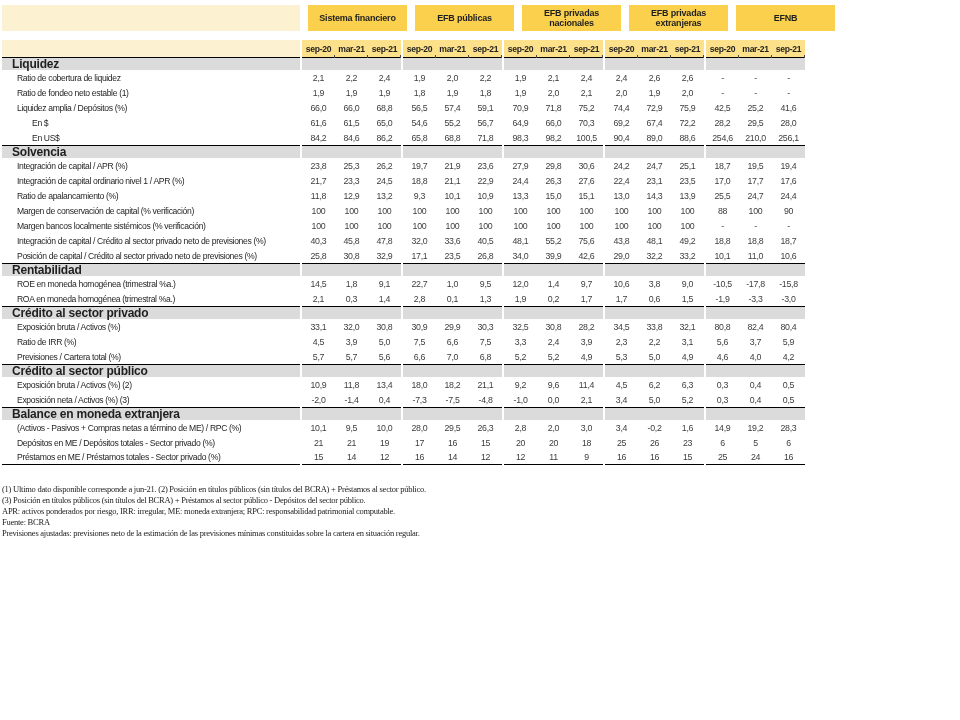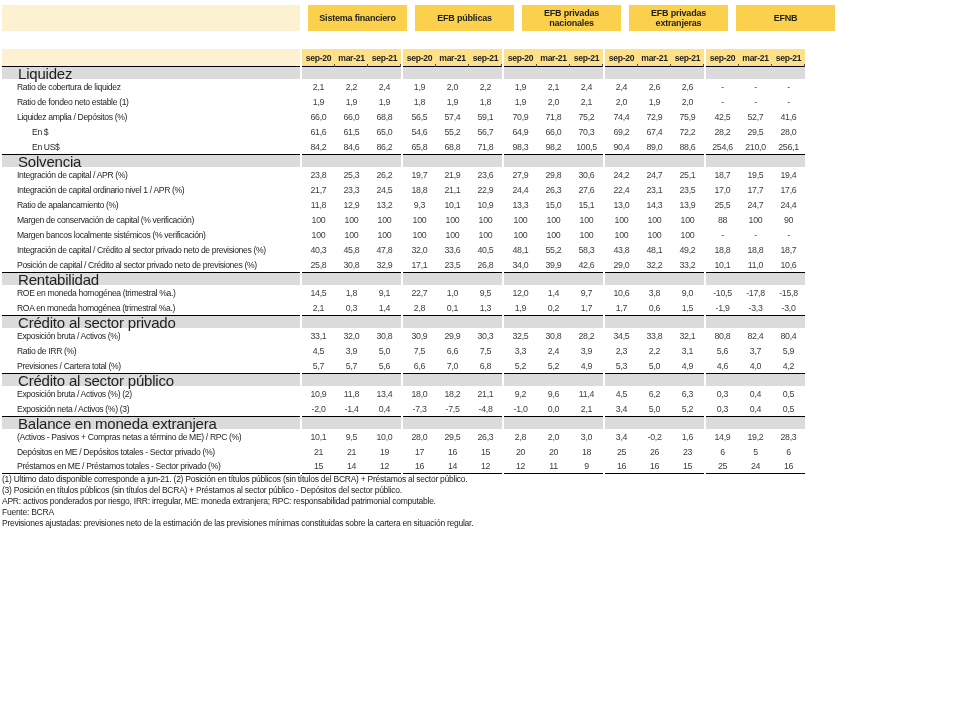--- a/index.html
+++ b/index.html
@@ -14,53 +14,53 @@
   .val{width:33px; flex:0 0 33px; text-align:center; box-sizing:border-box;}
 
   
   .ghead-row{height:26px;gap:6px;}
   .ghead-row .lbl{background:var(--cream);}
   .gcell{
     background:var(--gold); font-weight:bold; font-size:9px; line-height:1.12;
     display:flex; align-items:center; justify-content:center; text-align:center;
     width:99px; flex:0 0 99px; margin-left:2px; letter-spacing:-0.2px;
   }
-  .phead-row{height:17px; margin-top:18px;}
+  .phead-row{height:17px; margin-top:9px;}
   .phead-row .lbl{background:var(--cream);}
   .phead-row .blk{background:var(--lightyellow);}
   .pcell{
     font-weight:bold; font-size:8.6px; letter-spacing:-0.3px;
     display:flex; align-items:center; justify-content:center; position:relative;
   }
   .pcell::after{content:""; position:absolute; right:0; bottom:-1px; width:1px; height:3px; background:#4a4a4a;}
 
   
   .section-row{height:13px;}
   .section-row .lbl{
     background:var(--secgray); border-top:1.4px solid #000;
-    font-weight:normal; font-size:15px; letter-spacing:-0.2px;
-    display:flex; align-items:center; padding-left:16px;
+    font-weight:bold; font-size:12px; letter-spacing:-0.2px;
+    display:flex; align-items:center; padding-left:10px;
   }
   .section-row .blk{background:var(--secgray); border-top:1.4px solid #000;}
 
   
   .data-row{height:15px;}
   .data-row .lbl{
     font-size:8.6px; letter-spacing:-0.35px; display:flex; align-items:center;
     padding-left:15px; white-space:nowrap;
   }
   .data-row .lbl.indent2{padding-left:30px;}
   .data-row .val{
     font-size:8.8px; color:#3d3d3d; letter-spacing:-0.3px;
     display:flex; align-items:center; justify-content:center;
   }
   .last-row .lbl, .last-row .blk{border-bottom:1.4px solid #000;}
 
   
-  .footnotes{position:absolute; left:2px; top:474px; width:700px;}
+  .footnotes{position:absolute; left:2px; top:484px; width:700px;font-family:Liberation Serif, serif;}
   .fnote{font-size:8.5px; line-height:11px; letter-spacing:-0.25px; color:#1c1c1c; white-space:nowrap;}
 </style>
 </head>
 <body>
 
 <div class="page">
   <div class="fin-table" id="tbl">
       <div class="row ghead-row">
         <div class="lbl"></div>
         <div class="gcell">Sistema financiero</div>
@@ -178,21 +178,21 @@
           <div class="val">71,8</div>
           <div class="val">75,2</div>
         </div>
         <div class="blk">
           <div class="val">74,4</div>
           <div class="val">72,9</div>
           <div class="val">75,9</div>
         </div>
         <div class="blk">
           <div class="val">42,5</div>
-          <div class="val">52,7</div>
+          <div class="val">25,2</div>
           <div class="val">41,6</div>
         </div>
       </div>
       <div class="data-row row">
         <div class="lbl indent2">En $</div>
         <div class="blk">
           <div class="val">61,6</div>
           <div class="val">61,5</div>
           <div class="val">65,0</div>
         </div>
@@ -401,21 +401,21 @@
           <div class="val">47,8</div>
         </div>
         <div class="blk">
           <div class="val">32,0</div>
           <div class="val">33,6</div>
           <div class="val">40,5</div>
         </div>
         <div class="blk">
           <div class="val">48,1</div>
           <div class="val">55,2</div>
-          <div class="val">58,3</div>
+          <div class="val">75,6</div>
         </div>
         <div class="blk">
           <div class="val">43,8</div>
           <div class="val">48,1</div>
           <div class="val">49,2</div>
         </div>
         <div class="blk">
           <div class="val">18,8</div>
           <div class="val">18,8</div>
           <div class="val">18,7</div>

